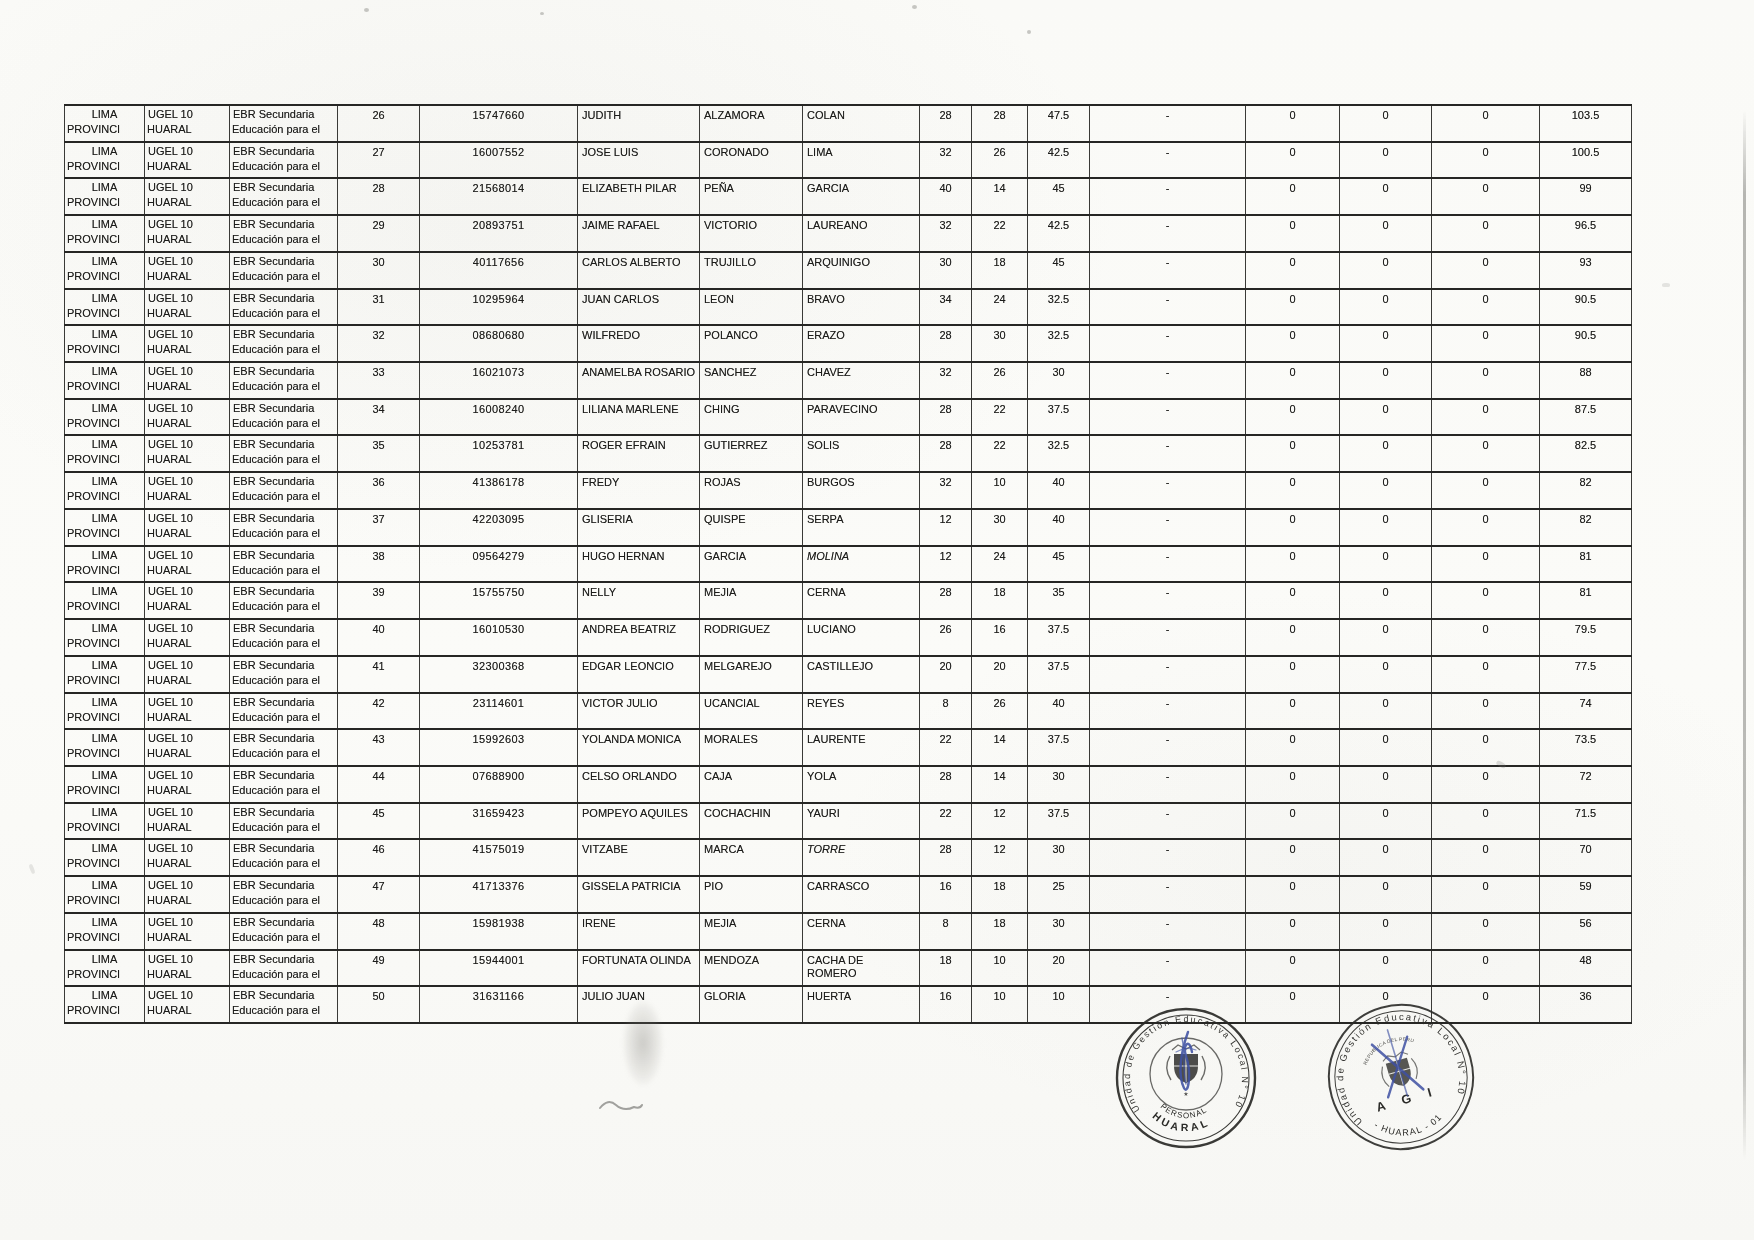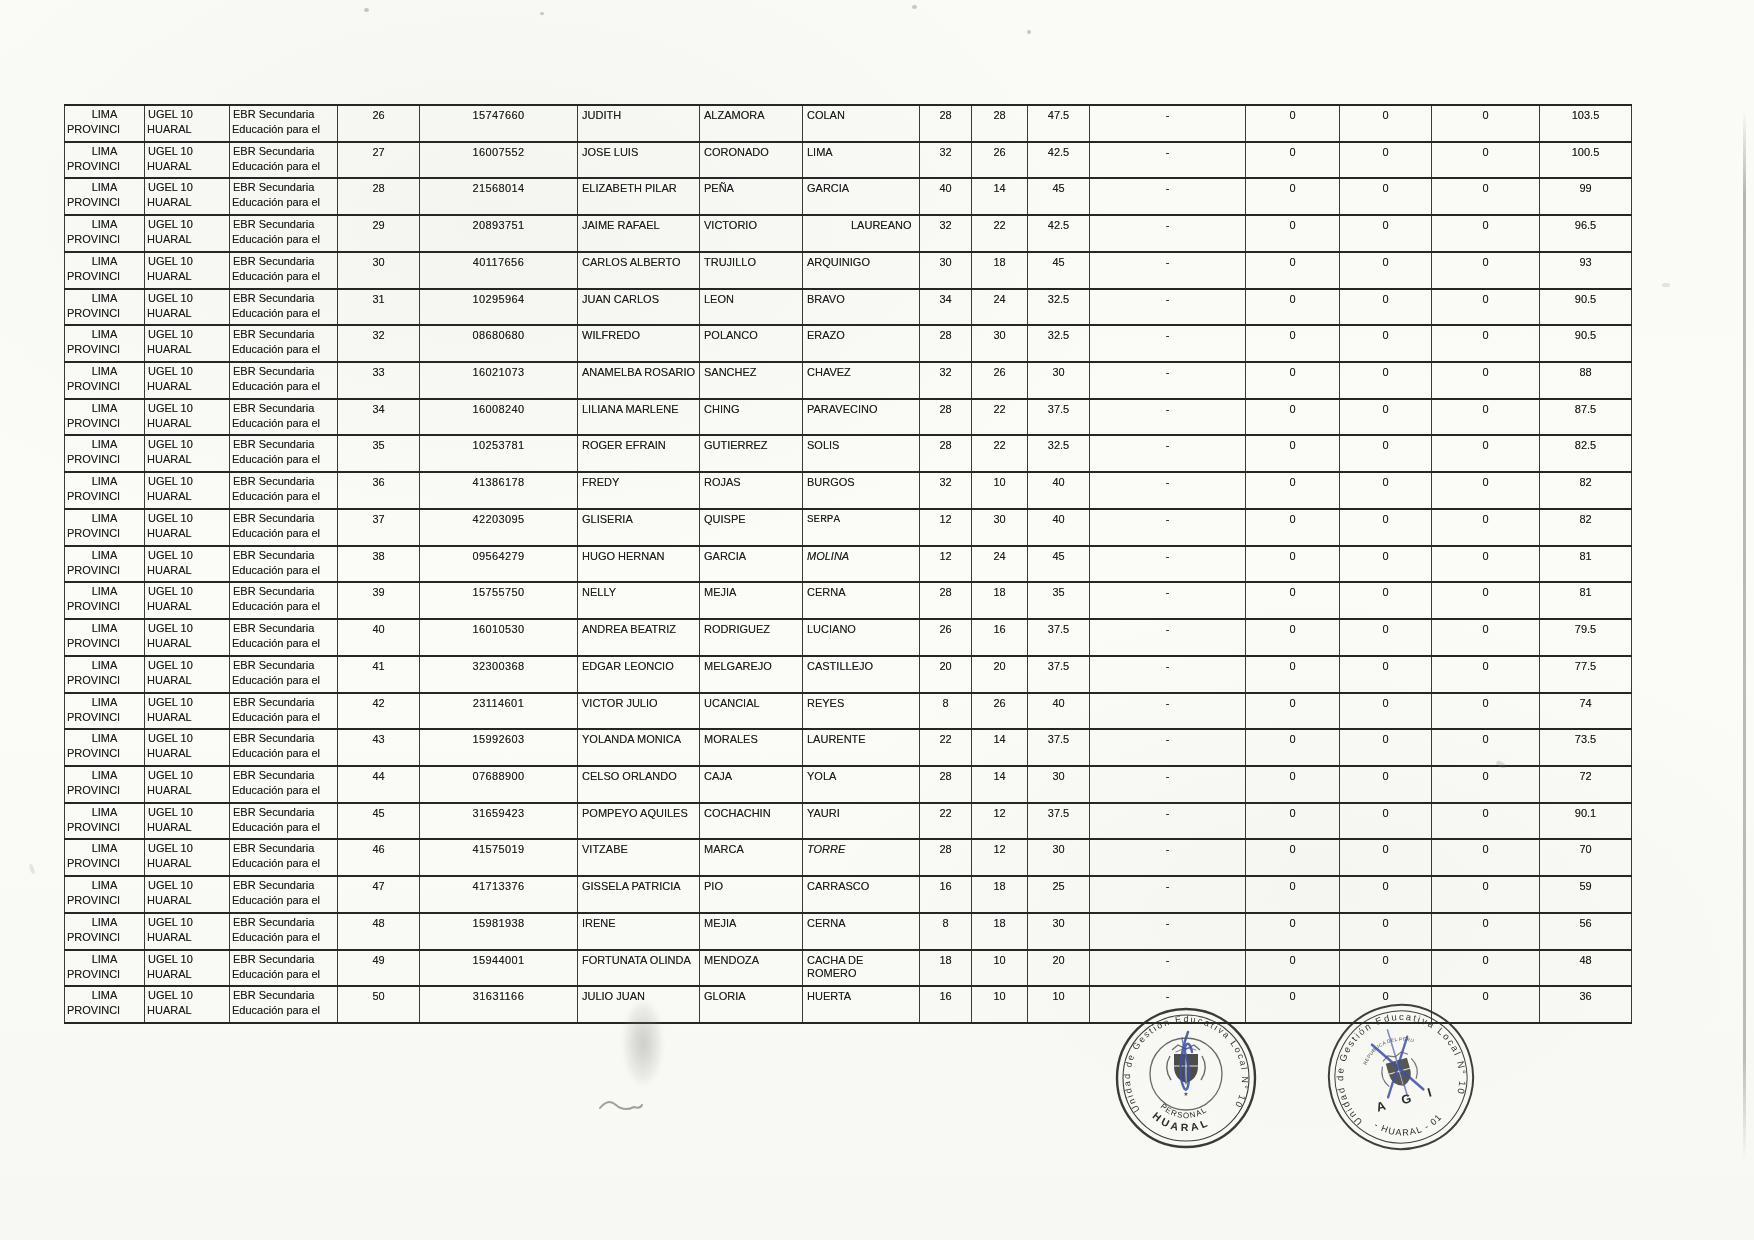--- a/index.html
+++ b/index.html
@@ -254,21 +254,21 @@
           <td>
             <div class="single t-center dni txt">20893751</div>
           </td>
           <td>
             <div class="single t-left txt">JAIME RAFAEL</div>
           </td>
           <td>
             <div class="single t-left txt">VICTORIO</div>
           </td>
           <td>
-            <div class="single t-left txt wrap2" style="white-space: pre-line; margin-left: 44px;">LAUREANO</div>
+            <div class="single t-left txt wrap2" style="white-space: pre-line;">LAUREANO</div>
           </td>
           <td>
             <div class="single t-center txt">32</div>
           </td>
           <td>
             <div class="single t-center txt">22</div>
           </td>
           <td>
             <div class="single t-center txt">42.5</div>
           </td>
@@ -678,21 +678,21 @@
           <td>
             <div class="single t-center dni txt">42203095</div>
           </td>
           <td>
             <div class="single t-left txt">GLISERIA</div>
           </td>
           <td>
             <div class="single t-left txt">QUISPE</div>
           </td>
           <td>
-            <div class="single t-left txt wrap2" style="white-space: pre-line; font-family: Liberation Mono, monospace;">SERPA</div>
+            <div class="single t-left txt wrap2" style="white-space: pre-line;">SERPA</div>
           </td>
           <td>
             <div class="single t-center txt">12</div>
           </td>
           <td>
             <div class="single t-center txt">30</div>
           </td>
           <td>
             <div class="single t-center txt">40</div>
           </td>
@@ -1126,21 +1126,21 @@
           <td>
             <div class="single t-center txt">0</div>
           </td>
           <td>
             <div class="single t-center txt">0</div>
           </td>
           <td>
             <div class="single t-center txt">0</div>
           </td>
           <td>
-            <div class="single t-center txt">90.1</div>
+            <div class="single t-center txt">71.5</div>
           </td>
         </tr>
         <tr>
           <td>
             <div class="l1 t-center txt">LIMA</div>
             <div class="l2 t-left txt">PROVINCI</div>
           </td>
           <td>
             <div class="l1 t-left txt">UGEL 10</div>
             <div class="l2 t-left txt">HUARAL</div>

